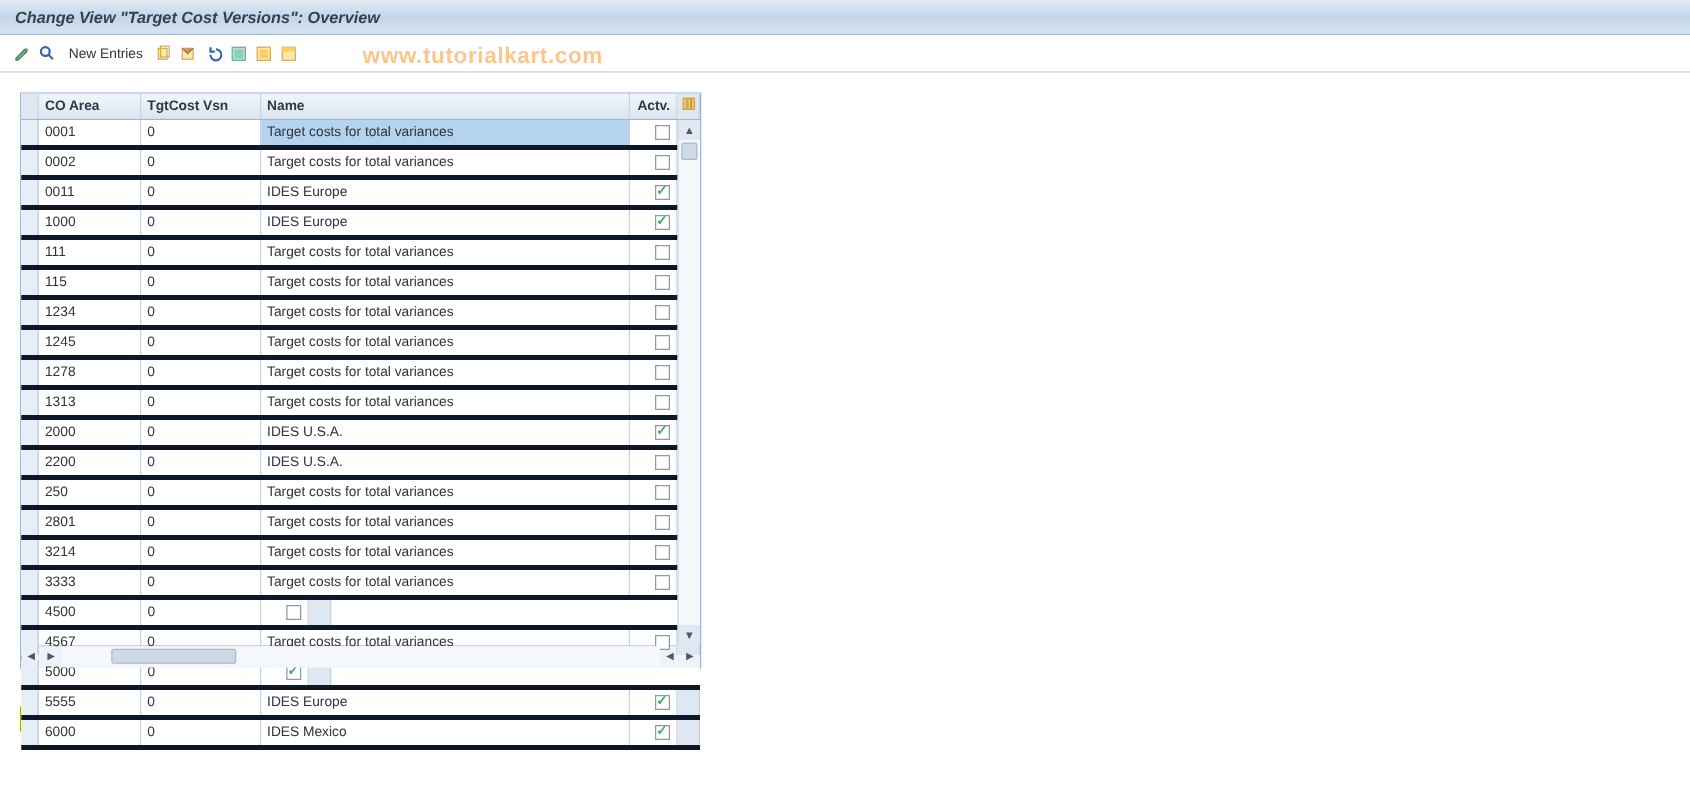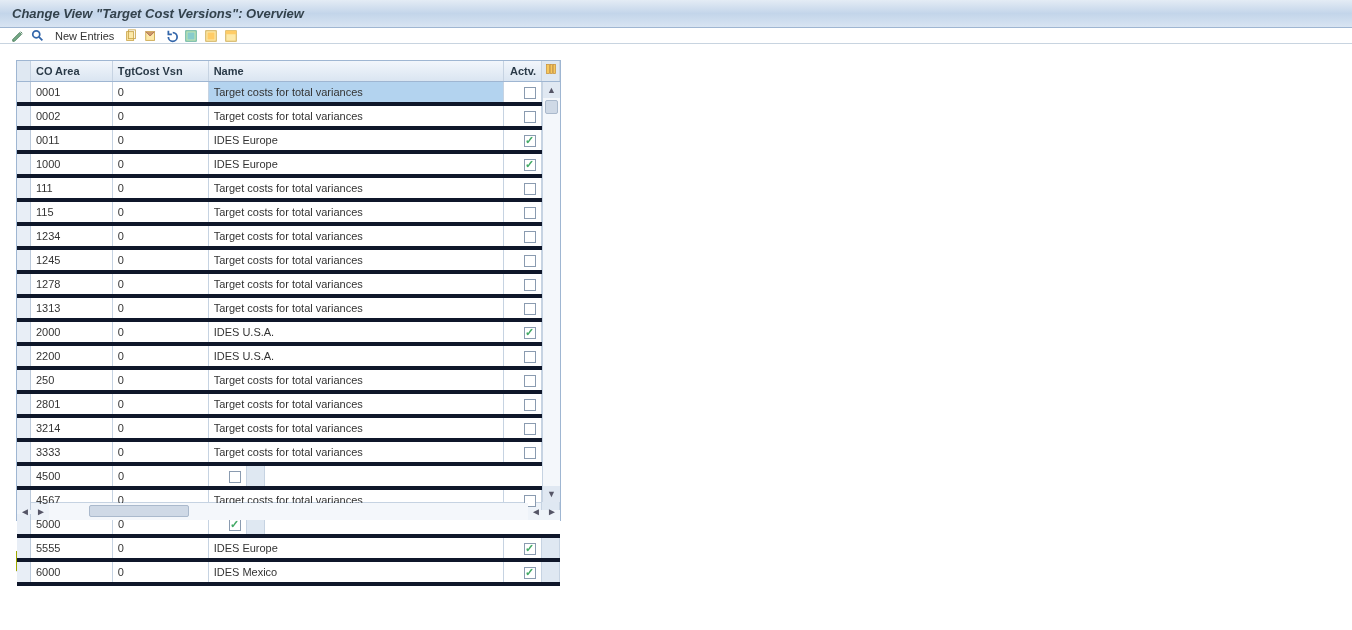--- a/index.html
+++ b/index.html
@@ -16,21 +16,21 @@
     height: 28px;
     background: linear-gradient(to bottom, #e4ecf5 0%, #c3d5ea 50%, #d8e4f2 100%);
     border-bottom: 1px solid #9fb6d2;
     padding: 6px 12px;
     font-style: italic;
     font-weight: bold;
     font-size: 13px;
     color: #33424c;
   }
   .toolbar {
-    height: 16px;
+    height: 30px;
     border-bottom: 1px solid #c8d4e0;
     display: flex;
     align-items: center;
     padding: 0 9px;
     gap: 2px;
     position: relative;
   }
   .toolbar .ic {
     width: 18px; height: 18px;
     display: flex; align-items:center; justify-content:center;
@@ -174,20 +174,21 @@
         <rect x="2" y="2" width="12" height="12" fill="#fde9a8" stroke="#caa54a"></rect>
         <rect x="4" y="4" width="8" height="8" fill="#fc6"></rect>
       </svg>
   </span>
   <span class="ic">
     <svg width="14" height="14" viewBox="0 0 16 16">
         <rect x="2" y="2" width="12" height="12" fill="#fde9a8" stroke="#caa54a"></rect>
         <path d="M2 2h12v4H2z" fill="#fc6"></path>
       </svg>
   </span>
+  <span class="watermark">www.tutorialkart.com</span>
 </div>
 
 <div class="content">
   <div class="table-wrap">
     <div class="thead">
       <div class="th col-sel"></div>
       <div class="th col-co">CO Area</div>
       <div class="th col-tgt">TgtCost Vsn</div>
       <div class="th col-name">Name</div>
       <div class="th col-actv">Actv.</div>

